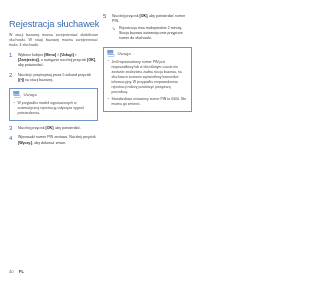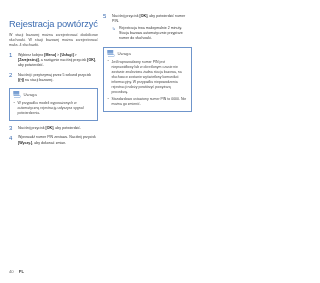--- a/index.html
+++ b/index.html
@@ -157,21 +157,21 @@
   .footer-lang {
     font-weight: bold;
     color: #4a4a4a;
   }
 </style>
 </head>
 <body>
 
 <div class="page">
 
-  <h1 class="page-title">Rejestracja powtórzyć</h1>
+  <h1 class="page-title">Rejestracja słuchawek</h1>
 
   <div class="col col-left">
     <p class="intro">W stacji bazowej można zarejestrować dodatkowe słuchawki. W stacji bazowej można zarejestrować maks. 4 słuchawki.</p>
 
     <ol class="steps">
       <li><span><span>Wybierz kolejno </span><span class="b">[Menu]</span><span> &gt; </span><span class="b">[Usługi]</span><span> &gt; </span><span class="b">[Zarejestruj]</span><span>, a następnie naciśnij przycisk </span><span class="b">[OK]</span><span>, aby potwierdzić.</span></span></li>
       <li><span><span>Naciśnij i przytrzymaj przez 5 sekund przycisk </span><span class="b">((•))</span><span> na stacji bazowej.</span></span></li>
     </ol>
 
     <div class="notebox">

